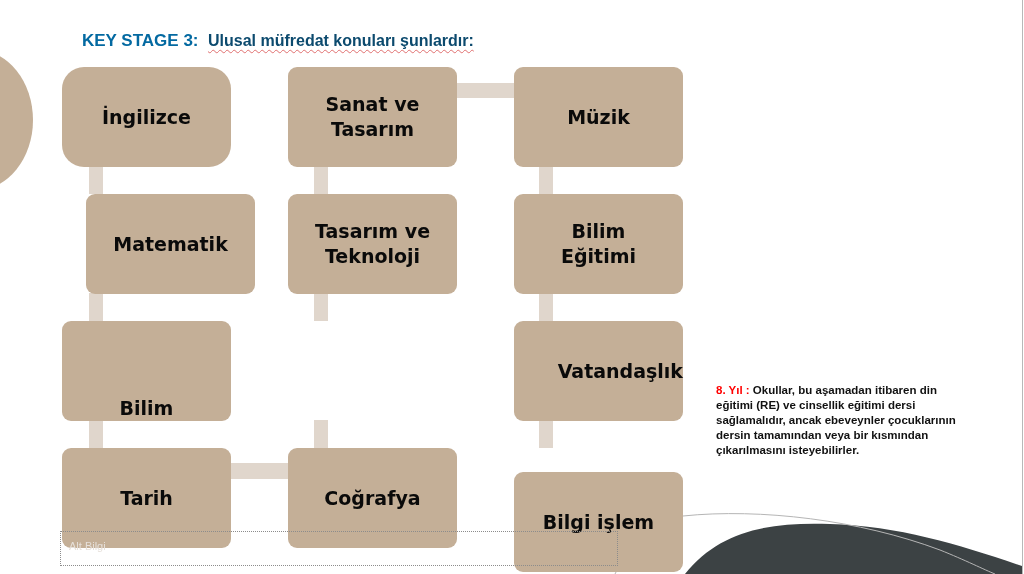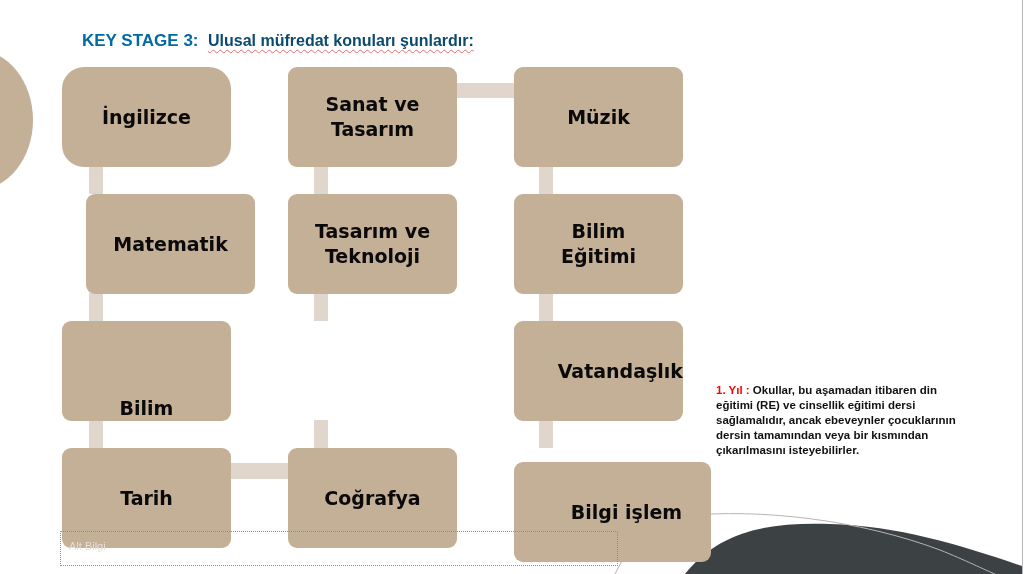--- a/index.html
+++ b/index.html
@@ -75,25 +75,25 @@
   <div class="box" style="left:514px;top:67px;">
     <span>Müzik</span>
   </div>
   <div class="box" style="left:514px;top:194px;">
     <span>Bilim
 Eğitimi</span>
   </div>
   <div class="box" style="left:514px;top:321px;justify-content:flex-end;">
     <span>Vatandaşlık</span>
   </div>
-  <div class="box" style="left:514px;top:462px;padding-left:28px;">
+  <div class="box" style="left:514px;top:472px;">
     <span>Bilgi işlem</span>
   </div>
 
   <div class="note">
-    <span class="red">1. Yıl :</span><span> Okullar, bu aşamadan itibaren din eğitimi (RE) ve cinsellik eğitimi dersi sağlamalıdır, ancak ebeveynler çocuklarının dersin tamamından veya bir kısmından çıkarılmasını isteyebilirler.</span>
+    <span class="red">8. Yıl :</span><span> Okullar, bu aşamadan itibaren din eğitimi (RE) ve cinsellik eğitimi dersi sağlamalıdır, ancak ebeveynler çocuklarının dersin tamamından veya bir kısmından çıkarılmasını isteyebilirler.</span>
   </div>
 
   <div class="footer-box">
     <span class="footer-text">Alt Bilgi</span>
   </div>
 
 </div>
 
 </body></html>

